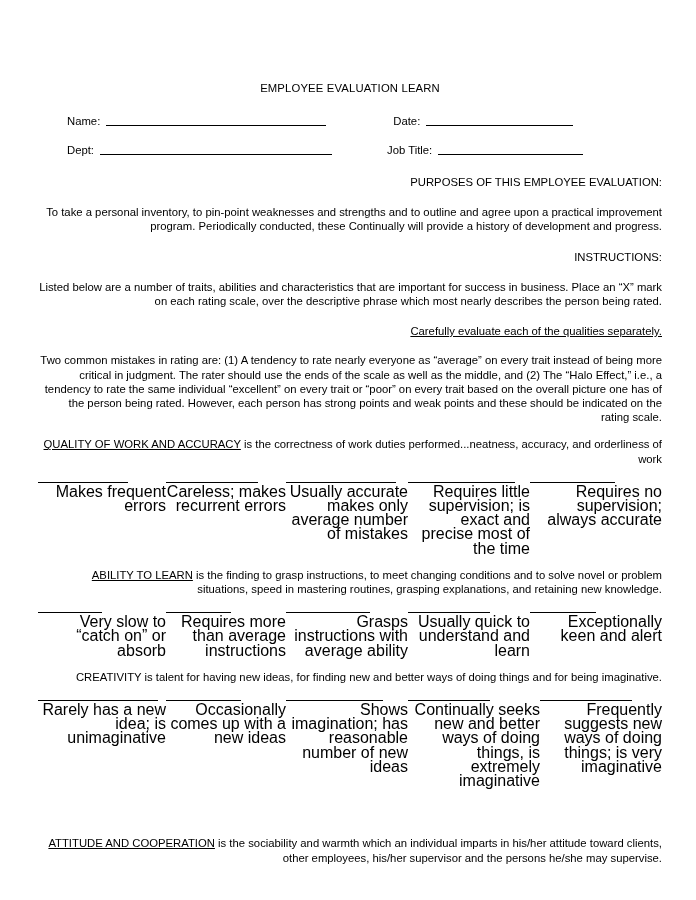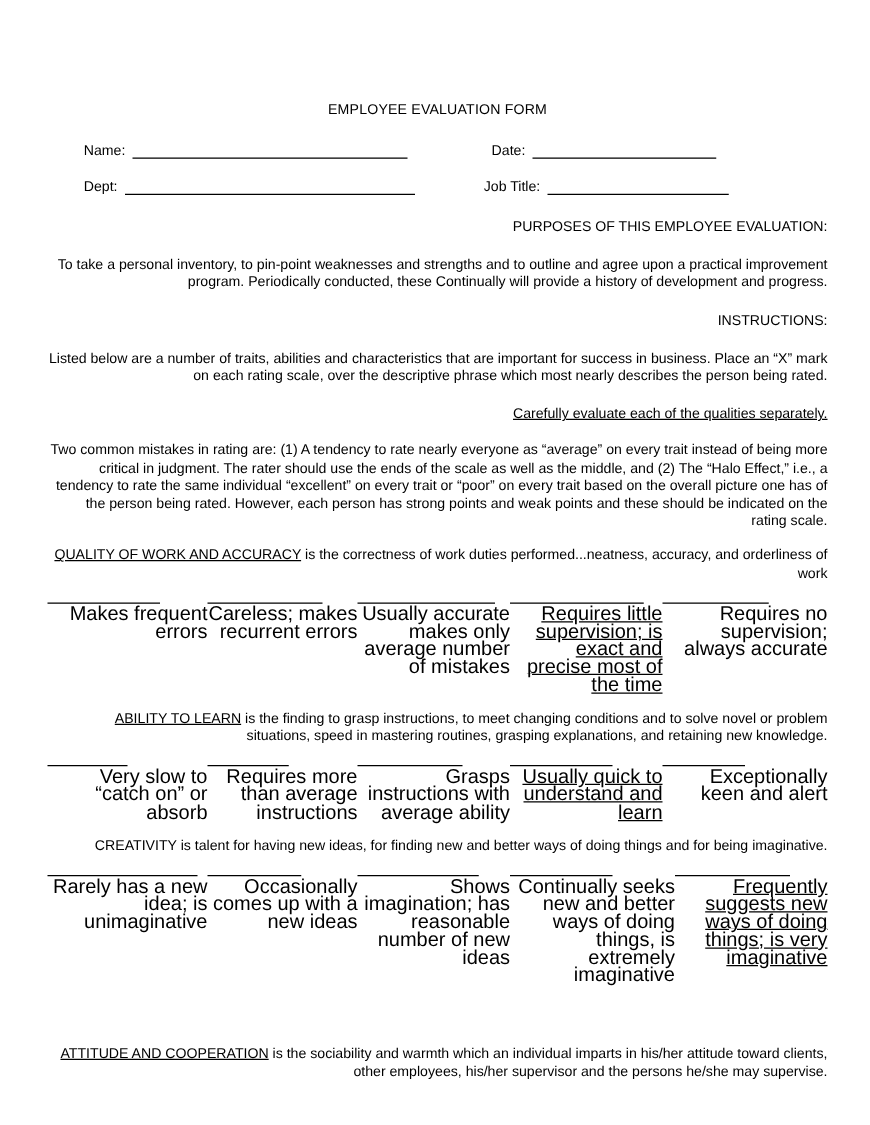--- a/index.html
+++ b/index.html
@@ -41,21 +41,21 @@
     display: flex;
     align-items: baseline;
     margin-top: 0;
     font-size: 11.3px;
     line-height: 14px;
   }
   .field-row.row-1 { margin-top: 19px; }
   .field-row.row-2 { margin-top: 15px; }
   .field {
     display: flex;
-    align-items: center;
+    align-items: flex-start;
     padding-left: 29px;
   }
   .field-label {
     white-space: nowrap;
     font-size: 11.3px;
   }
   .field-rule {
     border-bottom: 1px solid #000;
     height: 11px;
     margin-left: 6px;
@@ -99,21 +99,21 @@
   }
   .scale-text {
     font-size: 16px;
     line-height: 14.2px;
     text-align: right;
   }
   
   .c1 { width: 128px; }
   .c2 { width: 120px; }
   .c3 { width: 122px; }
-  .c4 { width: 122px; text-decoration: underline; }
+  .c4 { width: 122px; }
   .c5 { width: 132px; }
 
   .r-q1 { width: 90px; }
   .r-q2 { width: 92px; }
   .r-q3 { width: 110px; }
   .r-q4 { width: 107px; }
   .r-q5 { width: 85px; }
 
   .r-a1 { width: 64px; }
   .r-a2 { width: 65px; }
@@ -126,21 +126,21 @@
   .r-c3 { width: 97px; }
   .r-c4 { width: 92px; }
   .r-c5 { width: 82px; }
 </style>
 </head>
 <body>
 
 <div class="page">
   <div class="sheet">
 
-    <div class="doc-title">EMPLOYEE EVALUATION FORM</div>
+    <div class="doc-title">EMPLOYEE EVALUATION LEARN</div>
 
     <div class="field-row row-1">
       <div class="field">
         <span class="field-label">Name:</span>
         <span class="field-rule f-name"></span>
       </div>
       <div class="gap-a"></div>
       <div class="field">
         <span class="field-label">Date:</span>
         <span class="field-rule f-date"></span>

